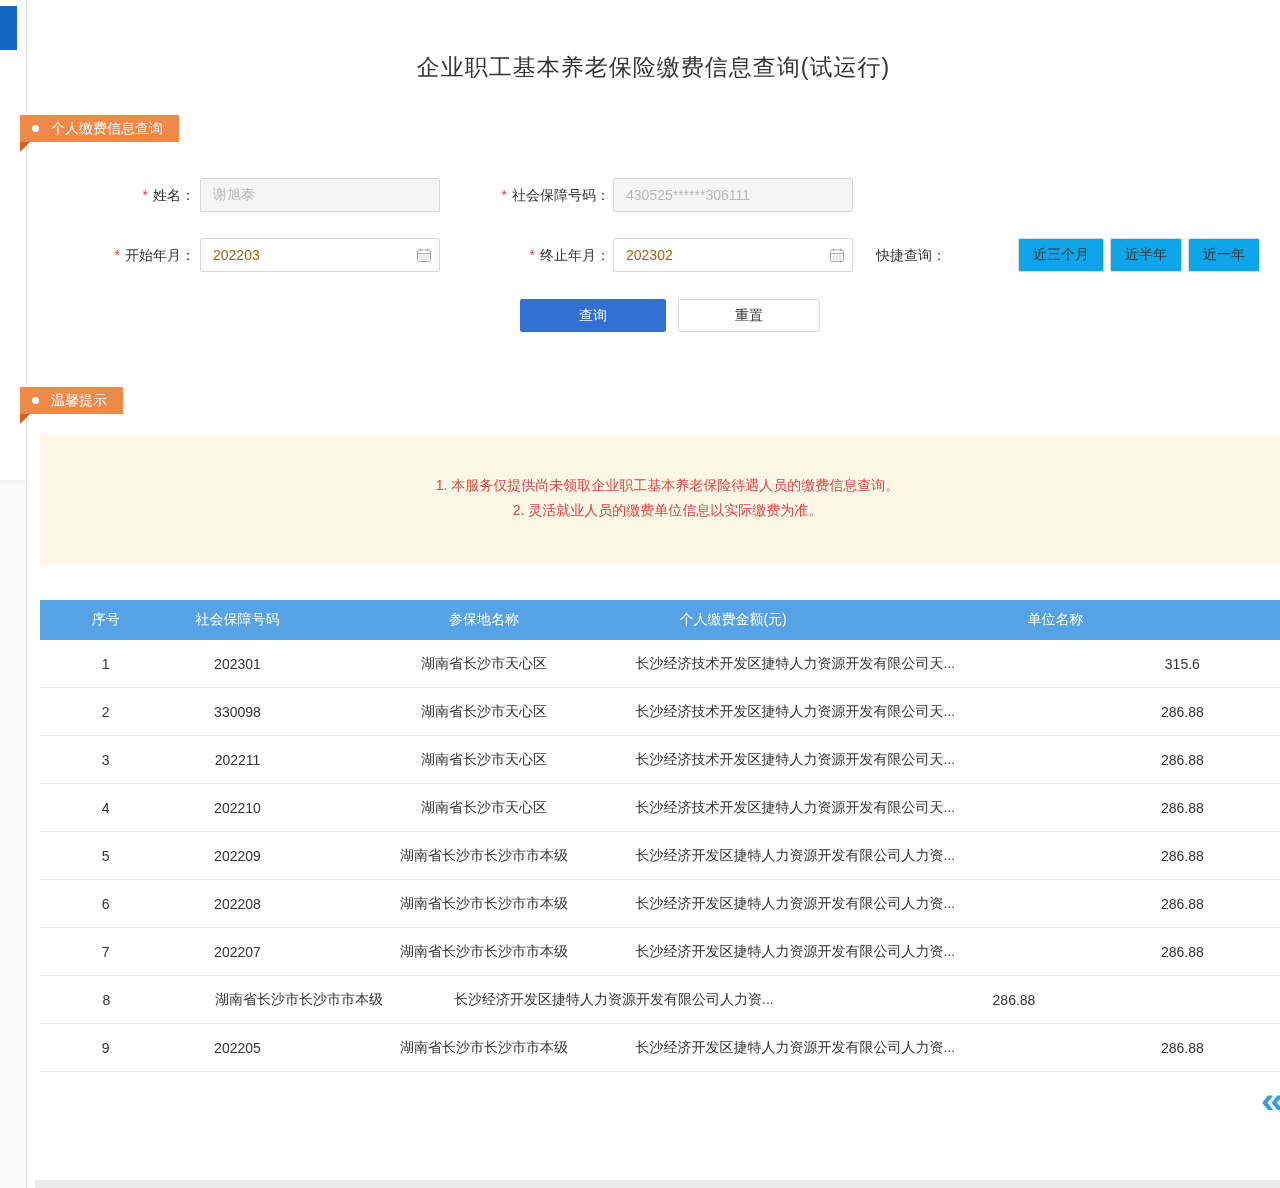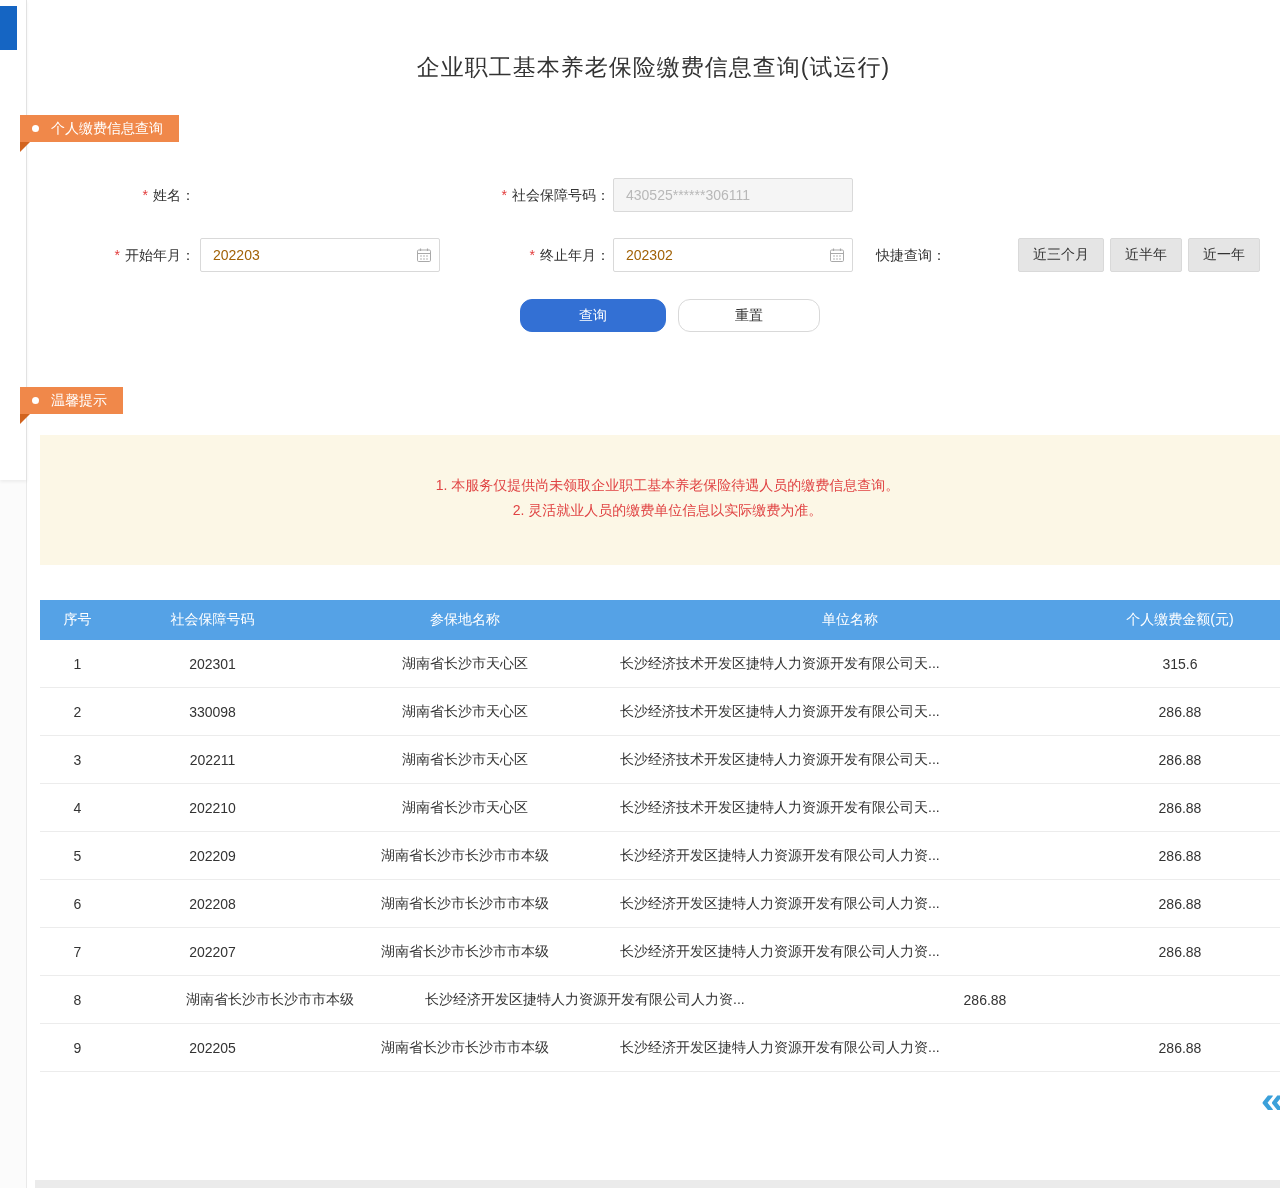--- a/index.html
+++ b/index.html
@@ -68,46 +68,46 @@
     color: #a16207; background: #fff; outline: none;
   }
   .text-input.disabled { background: #f5f5f5; color: #b8b8b8; padding-right: 12px; }
   .cal-icon {
     position: absolute; right: 8px; top: 9px; width: 16px; height: 16px;
     cursor: pointer;
   }
   .quick-label { line-height: 34px; }
   .quick-group { position: absolute; display: flex; gap: 6px; }
   .quick-btn {
-    height: 34px; padding: 0 14px; background: #e5e5e5;
+    height: 34px; padding: 0 14px; background: #0ea5e9;
     border: 1px solid #d9d9d9; border-radius: 2px;
     font-size: 14px; color: #333; cursor: pointer;
     font-family: "Liberation Sans", "DejaVu Sans", sans-serif;
     white-space: nowrap;
   }
   .btn-row { position: absolute; top: 299px; left: 520px; display: flex; gap: 12px; }
   .btn {
-    width: 146px; height: 33px; font-size: 14px; border-radius: 12px;
+    width: 146px; height: 33px; font-size: 14px; border-radius: 2px;
     cursor: pointer; font-family: "Liberation Sans", "DejaVu Sans", sans-serif;
   }
   .btn-primary { background: #3370d4; color: #fff; border: 1px solid #3370d4; }
   .btn-plain { background: #fff; color: #333; border: 1px solid #d9d9d9; width: 142px; }
   
   .notice-box {
     position: absolute; left: 40px; top: 435px; width: 1240px; height: 130px;
     background: #fcf7e6;
     padding: 38px 20px 0 35px;
     text-align: center;
   }
   .notice-line {
     font-size: 14px; color: #e04343; line-height: 25px;
   }
   
   .pay-table { position: absolute; left: 40px; top: 600px; width: 1240px; }
-  .tr { display: flex; width: 100%; }
+  .tr { display: flex; width: 100%; padding-left: 29px; }
   .thead { background: #55a2e6; height: 40px; }
   .th {
     color: #fff; font-size: 14px; display: flex; align-items: center;
     justify-content: center;
   }
   .tbody-row { height: 48px; background: #fff; border-bottom: 1px solid #ececec; }
   .td {
     font-size: 14px; color: #333; display: flex; align-items: center;
     justify-content: center; white-space: nowrap; overflow: hidden;
   }
@@ -142,20 +142,23 @@
   <div class="page-title">企业职工基本养老保险缴费信息查询(试运行)</div>
 
   <div class="section-tag" id="tag-query">
     <span class="dot"></span>
     <span>个人缴费信息查询</span>
     <span class="fold"></span>
   </div>
 
   <div class="form-label" style="left:60px; top:178px; width:135px;">
     <span class="req">*</span><span>姓名：</span>
+  </div>
+  <div class="input-wrap" style="left:200px; top:178px;">
+    <input class="text-input disabled" readonly="" value="谢旭泰" style="">
   </div>
 
   <div class="form-label" style="left:440px; top:178px; width:170px;">
     <span class="req">*</span><span>社会保障号码：</span>
   </div>
   <div class="input-wrap" style="left:613px; top:178px;">
     <input class="text-input disabled" readonly="" value="430525******306111" style="">
   </div>
 
   <div class="form-label" style="left:60px; top:238px; width:135px;">
@@ -217,22 +220,22 @@
   <div class="notice-box">
     <div class="notice-line">1. 本服务仅提供尚未领取企业职工基本养老保险待遇人员的缴费信息查询。</div>
     <div class="notice-line">2. 灵活就业人员的缴费单位信息以实际缴费为准。</div>
   </div>
 
   <div class="pay-table">
     <div class="tr thead">
       <div class="th c1">序号</div>
       <div class="th c2">社会保障号码</div>
       <div class="th c3">参保地名称</div>
+      <div class="th c5">个人缴费金额(元)</div>
       <div class="th c4" style="justify-content:center;">单位名称</div>
-      <div class="th c5">个人缴费金额(元)</div>
     </div>
 
     <div class="tr tbody-row">
       <div class="td c1">1</div>
       <div class="td c2">202301</div>
       <div class="td c3">湖南省长沙市天心区</div>
       <div class="td c4">长沙经济技术开发区捷特人力资源开发有限公司天...</div>
       <div class="td c5">315.6</div>
     </div>
     <div class="tr tbody-row">

